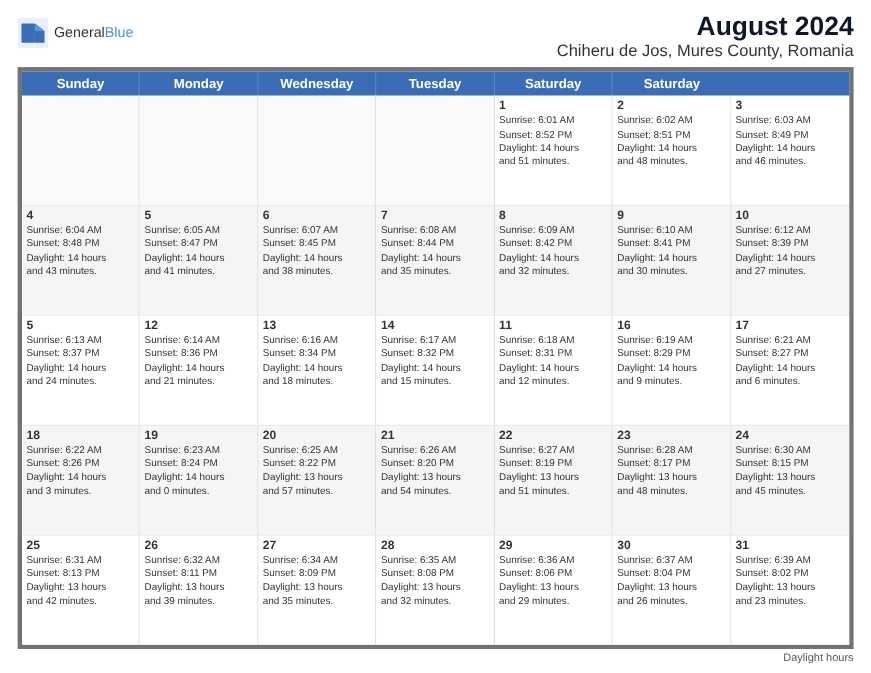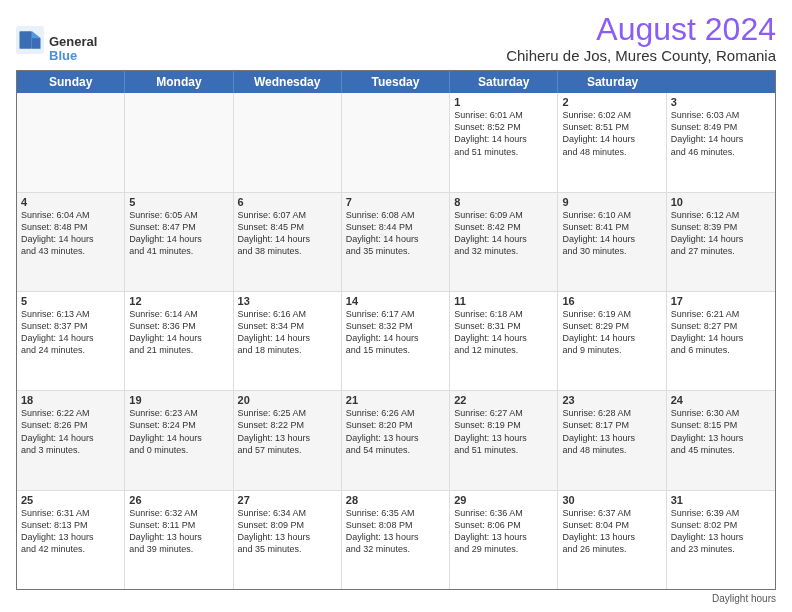--- a/index.html
+++ b/index.html
@@ -24,53 +24,52 @@
       margin-bottom: 6px;
     }
     .logo {
       display: flex;
       align-items: center;
       gap: 2px;
       margin-top: 4px;
     }
     .logo-text {
       display: flex;
-      flex-direction: column;
+      flex-direction: row;
       font-size: 13px;
-      font-weight: bold;
+      font-weight: normal;
       line-height: 1.1;
       color: #333;
-      margin-top: 19px;
     }
     .logo-text span:first-child { color: #333; }
     .logo-text span:last-child { color: #4a90d9; }
     .logo-icon {
       width: 28px;
       height: 28px;
       margin-right: 3px;
     }
     .title-section {
       text-align: right;
     }
     .main-title {
-      font-size: 32px;
-      font-weight: normal;
-      color: #8b5cf6;
+      font-size: 24px;
+      font-weight: bold;
+      color: #0f172a;
       line-height: 1.1;
     }
     .subtitle {
       font-size: 15px;
       color: #333;
       font-weight: normal;
     }
     .calendar {
       flex: 1;
       display: flex;
       flex-direction: column;
-      border: 1px solid #737373;
+      border: 4px solid #737373;
       justify-content: center;
     }
     .cal-header-row {
       display: grid;
       grid-template-columns: repeat(7, 1fr);
       background: #3a6db5;
     }
     .cal-header-cell {
       color: #fff;
       font-size: 12px;

